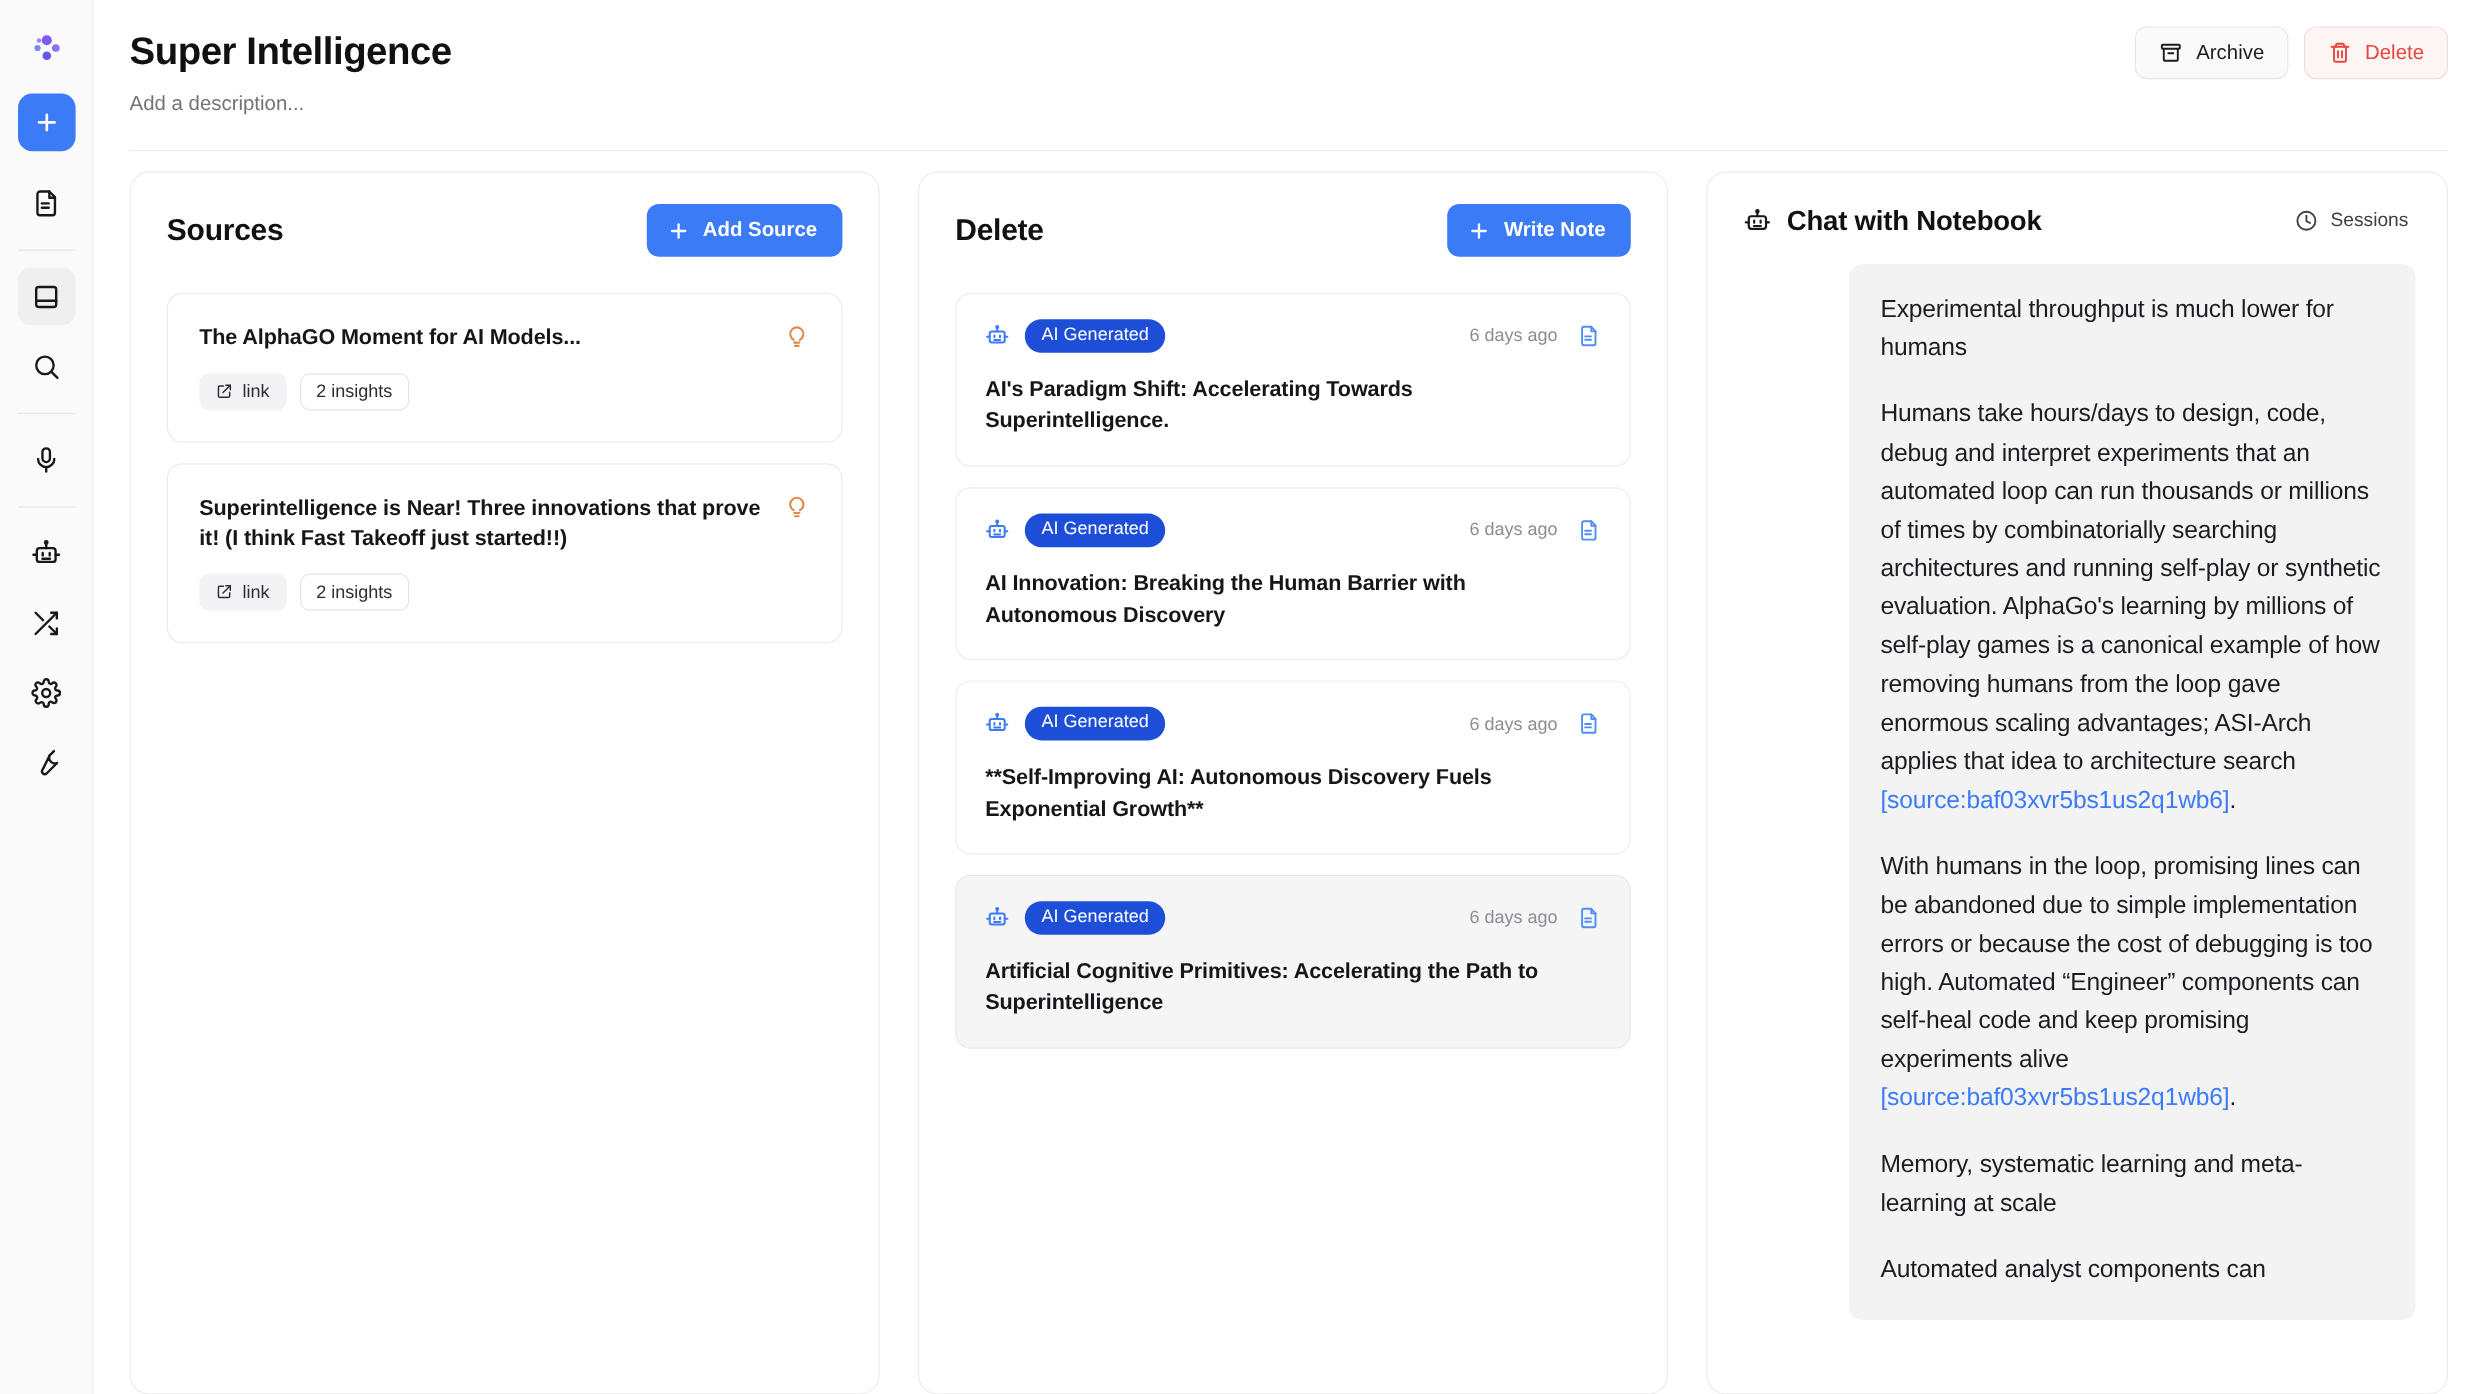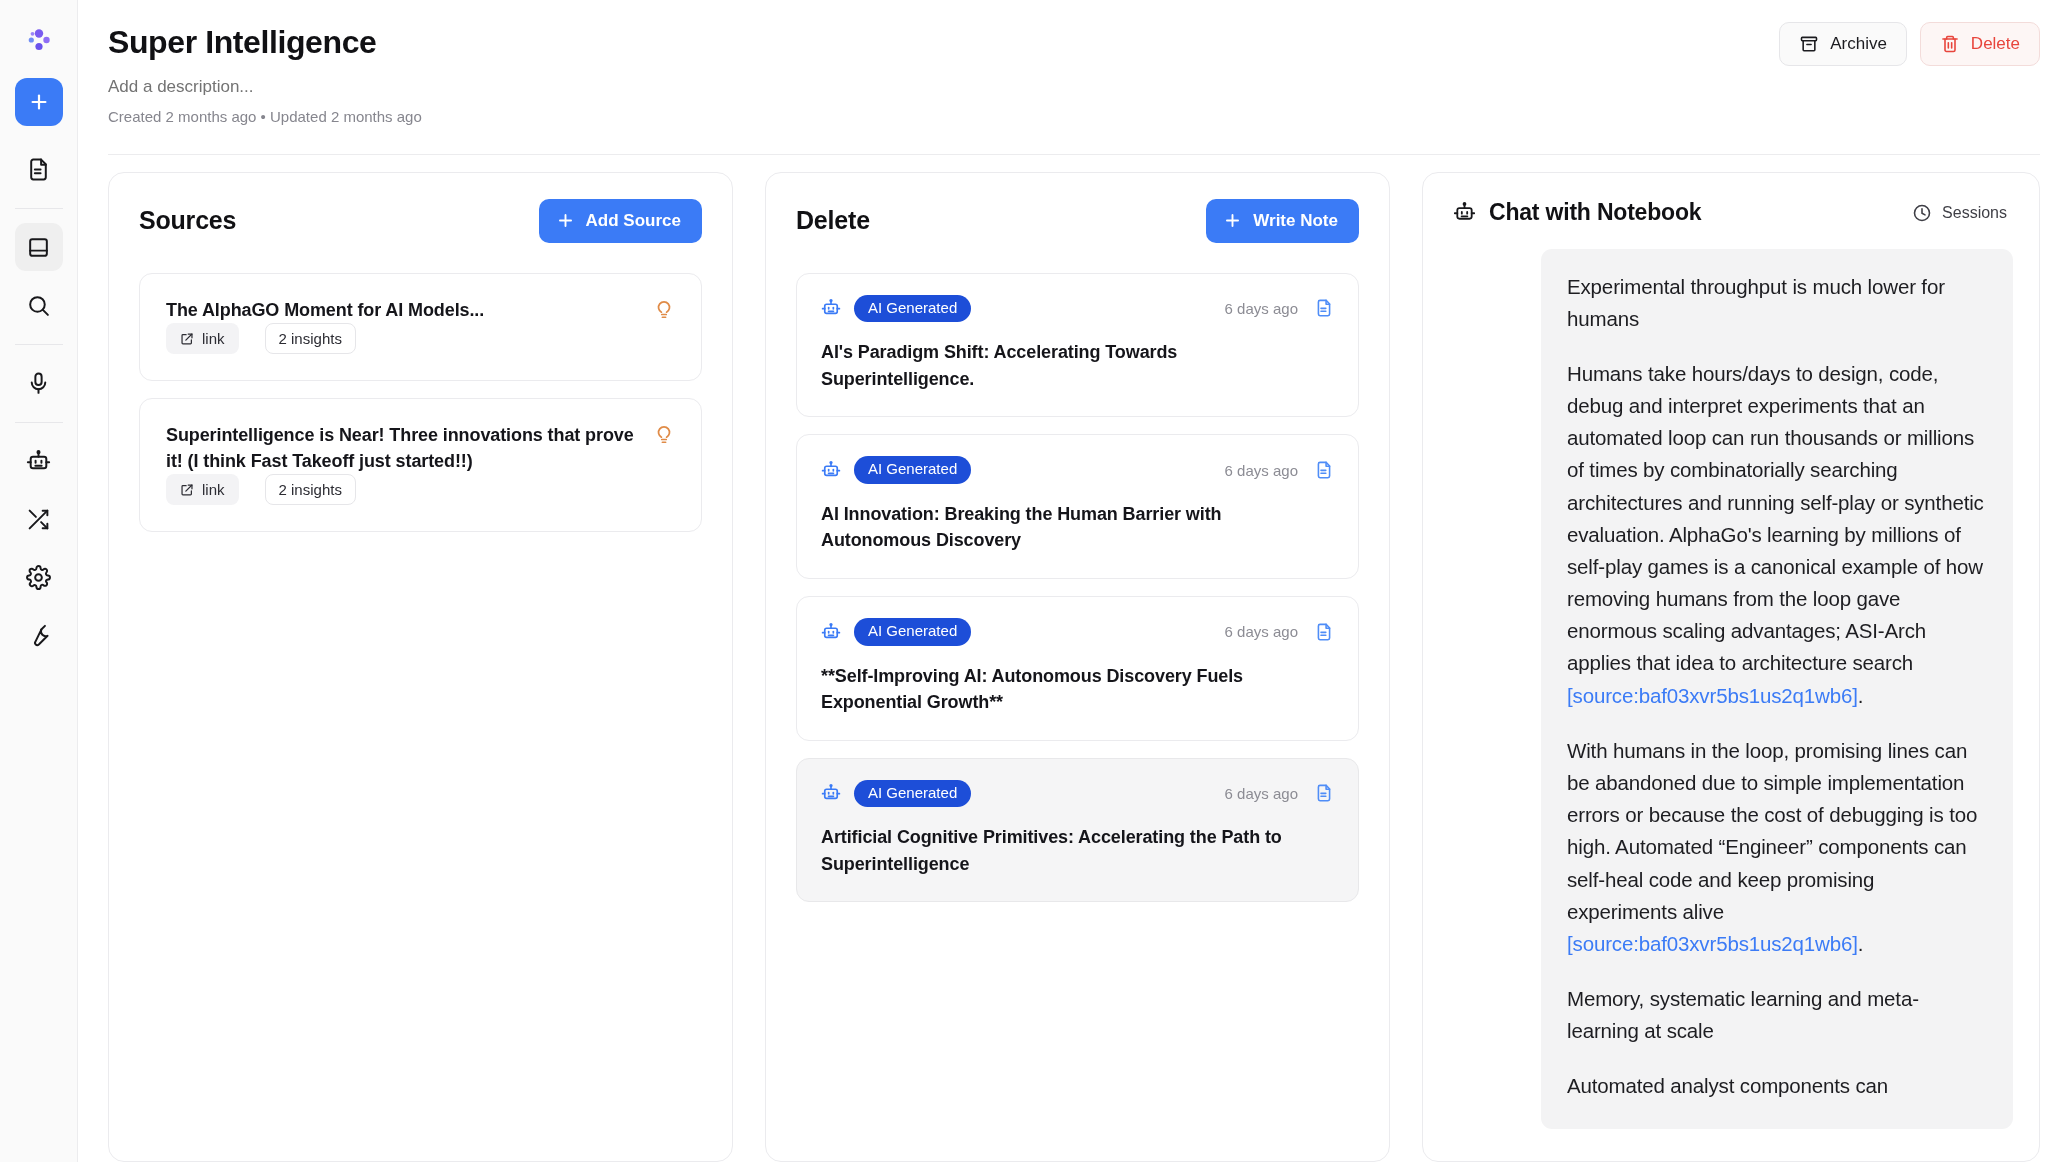--- a/index.html
+++ b/index.html
@@ -131,21 +131,21 @@
   .source-card {
     border: 1px solid #ebebee; border-radius: 13px;
     padding: 24px 26px 26px 26px; background: #ffffff;
     cursor: pointer;
   }
   .source-row { display: flex; align-items: flex-start; justify-content: space-between; gap: 0; }
   .source-title {
     font-size: 18px; font-weight: 600; color: #15151a; line-height: 1.42;
     letter-spacing: -0.1px;
   }
-  .chips { display: flex; gap: 26px; }
+  .chips { display: flex; gap: 11px; margin-top: 16px; }
   .chip {
     display: flex; align-items: center; gap: 8px;
     height: 31px; padding: 0 13px; border-radius: 8px;
     font-size: 15px; color: #2c2c33; background: #f3f3f5; border: 1px solid transparent;
   }
   .chip.outline { background: #ffffff; border: 1px solid #e6e6e9; }
 
   
   .note-card {
     border: 1px solid #ebebee; border-radius: 13px;
@@ -284,21 +284,20 @@
       </svg>
     </div>
   </nav>
 
   <div class="main">
 
     <div class="header">
       <div class="header-inner">
         <div class="page-title">Super Intelligence</div>
         <div class="desc">Add a description...</div>
-        <div class="meta">Created 2 months ago • Updated 2 months ago</div>
 
         <div class="header-actions">
           <button class="hbtn">
             <span>
               <svg width="20" height="20" viewBox="0 0 24 24" fill="none" stroke="#1c1c20" stroke-width="1.9" stroke-linecap="round" stroke-linejoin="round">
                 <rect x="3" y="4" width="18" height="4" rx="1"></rect>
                 <path d="M5 8v11a1 1 0 0 0 1 1h12a1 1 0 0 0 1-1V8"></path>
                 <line x1="9.5" y1="12.5" x2="14.5" y2="12.5"></line>
               </svg>
             </span>

